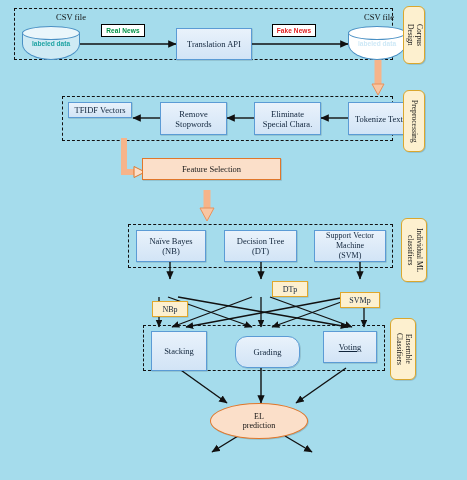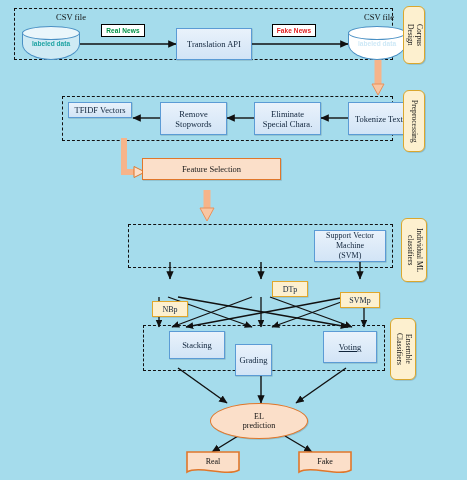--- a/index.html
+++ b/index.html
@@ -210,49 +210,41 @@
   <div class="node bbox" style="left:160px;top:102px;width:67px;height:33px;white-space:pre-line;">Remove
 Stopwords</div>
 
   <div class="node bbox" style="left:254px;top:102px;width:67px;height:33px;white-space:pre-line;">Eliminate
 Special Chara.</div>
 
   <div class="node bbox" style="left:348px;top:102px;width:62px;height:33px;">Tokenize Text</div>
 
   <div class="node obox" style="left:142px;top:158px;width:139px;height:22px;">Feature Selection</div>
 
-
+  <div class="node bbox" style="left:136px;top:230px;width:70px;height:32px;white-space:pre-line;">Naïve Bayes
+(NB)</div>
+
+  <div class="node bbox" style="left:224px;top:230px;width:73px;height:32px;white-space:pre-line;">Decision Tree
+(DT)</div>
 
   <div class="node bbox" style="left:314px;top:230px;width:72px;height:32px;white-space:pre-line;font-size:8px;">Support Vector Machine
 (SVM)</div>
 
   <div class="node ychip" style="left:152px;top:281px;width:36px;height:16px;margin-top:20px;">NBp</div>
   <div class="node ychip" style="left:243px;top:281px;width:36px;height:16px;margin-left:29px;">DTp</div>
   <div class="node ychip" style="left:340px;top:281px;width:40px;height:16px;margin-top:11px;">SVMp</div>
 
-  <div class="node bbox" style="left:169px;top:331px;width:56px;height:28px;font-family:Liberation Serif, serif;">Stacking</div>
-  <div class="node bbox" style="left:235px;top:344px;width:37px;height:32px;">Grading</div>
+  <div class="node bbox" style="left:151px;top:331px;width:56px;height:40px;font-family:Liberation Serif, serif;">Stacking</div>
+  <div class="node bbox" style="left:235px;top:336px;width:65px;height:32px;border-radius:12px;">Grading</div>
   <div class="node bbox" style="left:323px;top:331px;width:54px;height:32px;text-decoration:underline;">Voting</div>
 
   <div class="ellipse" style="left:210px;top:403px;width:96px;height:34px;white-space:pre-line;">EL
 prediction</div>
 
-  <div class="doc" style="left:185px;top:450px;width:56px;height:26px;">
-    <svg class="docbg" viewBox="0 0 56 26" preserveAspectRatio="none">
-      <path d="M2,2 L54,2 L54,20 C42,27 14,15 2,22 Z" fill="#fbdfc9" stroke="#e0772b" stroke-width="1.6"></path>
-    </svg>
-    <div class="doclabel">Real</div>
-  </div>
-
-  <div class="doc" style="left:297px;top:450px;width:56px;height:26px;">
-    <svg class="docbg" viewBox="0 0 56 26" preserveAspectRatio="none">
-      <path d="M2,2 L54,2 L54,20 C42,27 14,15 2,22 Z" fill="#fbdfc9" stroke="#e0772b" stroke-width="1.6"></path>
-    </svg>
-    <div class="doclabel">Fake</div>
-  </div>
+
 
   <div class="node stage" style="left:403px;top:6px;width:22px;height:58px;">
     <span>Corpus
 Design</span>
   </div>
   <div class="node stage" style="left:403px;top:90px;width:22px;height:62px;">
     <span>Preprocessing</span>
   </div>
   <div class="node stage" style="left:401px;top:218px;width:26px;height:64px;">
     <span>Individual ML

